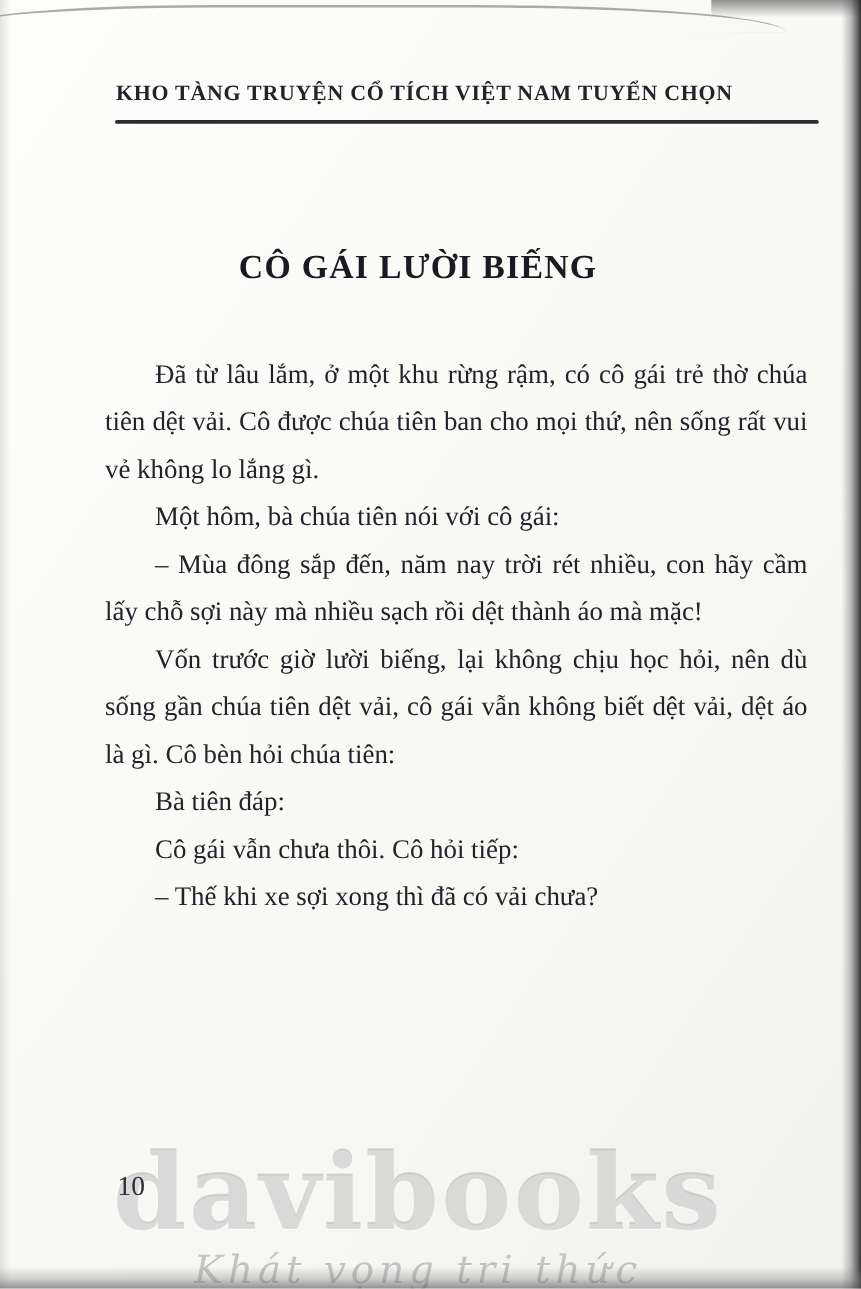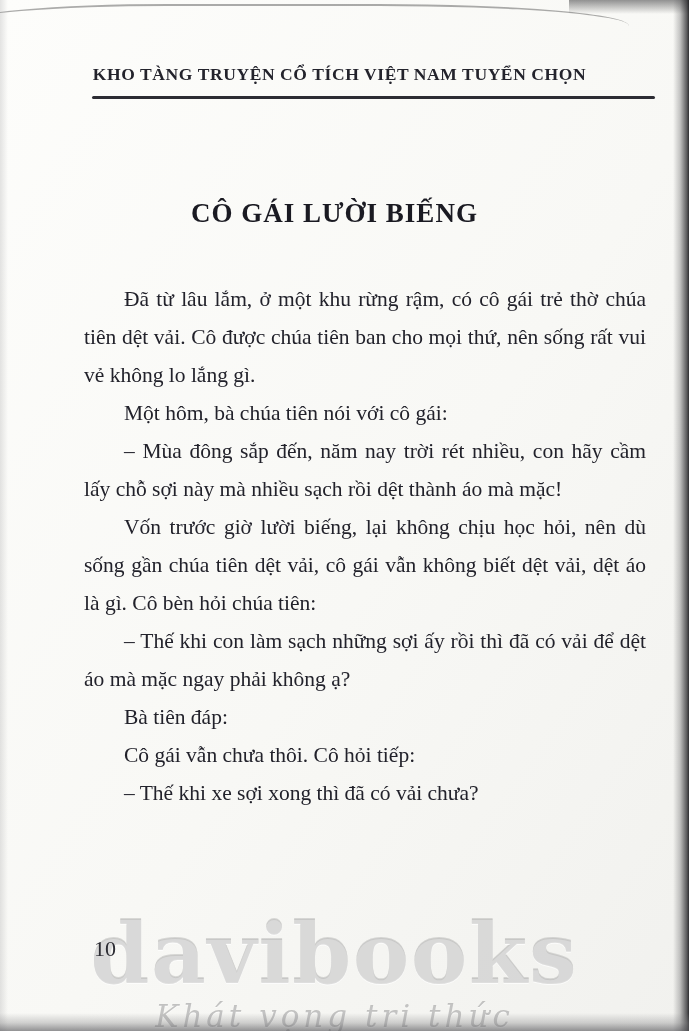--- a/index.html
+++ b/index.html
@@ -160,21 +160,20 @@
   <div class="running-head">KHO TÀNG TRUYỆN CỔ TÍCH VIỆT NAM TUYỂN CHỌN</div>
   <div class="head-rule"></div>
 
   <h1 class="story-title">CÔ GÁI LƯỜI BIẾNG</h1>
 
   <div class="story-body">
     <p>Đã từ lâu lắm, ở một khu rừng rậm, có cô gái trẻ thờ chúa tiên dệt vải. Cô được chúa tiên ban cho mọi thứ, nên sống rất vui vẻ không lo lắng gì.</p>
     <p>Một hôm, bà chúa tiên nói với cô gái:</p>
     <p>– Mùa đông sắp đến, năm nay trời rét nhiều, con hãy cầm lấy chỗ sợi này mà nhiều sạch rồi dệt thành áo mà mặc!</p>
     <p>Vốn trước giờ lười biếng, lại không chịu học hỏi, nên dù sống gần chúa tiên dệt vải, cô gái vẫn không biết dệt vải, dệt áo là gì. Cô bèn hỏi chúa tiên:</p>
-    <p>– Thế khi con làm sạch những sợi ấy rồi thì đã có vải để dệt áo mà mặc ngay phải không ạ?</p>
     <p>Bà tiên đáp:</p>
     <p>Cô gái vẫn chưa thôi. Cô hỏi tiếp:</p>
     <p>– Thế khi xe sợi xong thì đã có vải chưa?</p>
   </div>
 
   <div class="watermark">
     <div class="wm-name">davibooks</div>
     <div class="wm-tagline">Khát vọng tri thức</div>
   </div>
 

